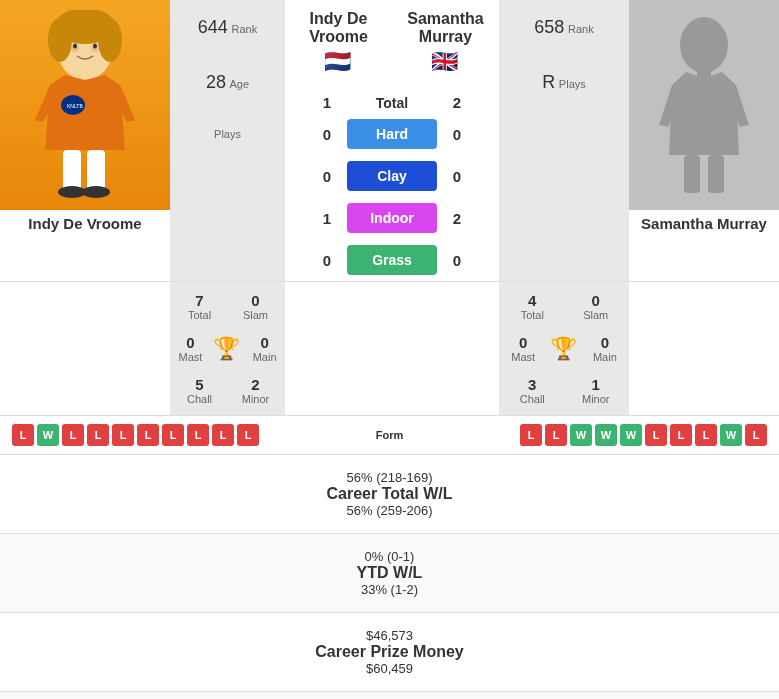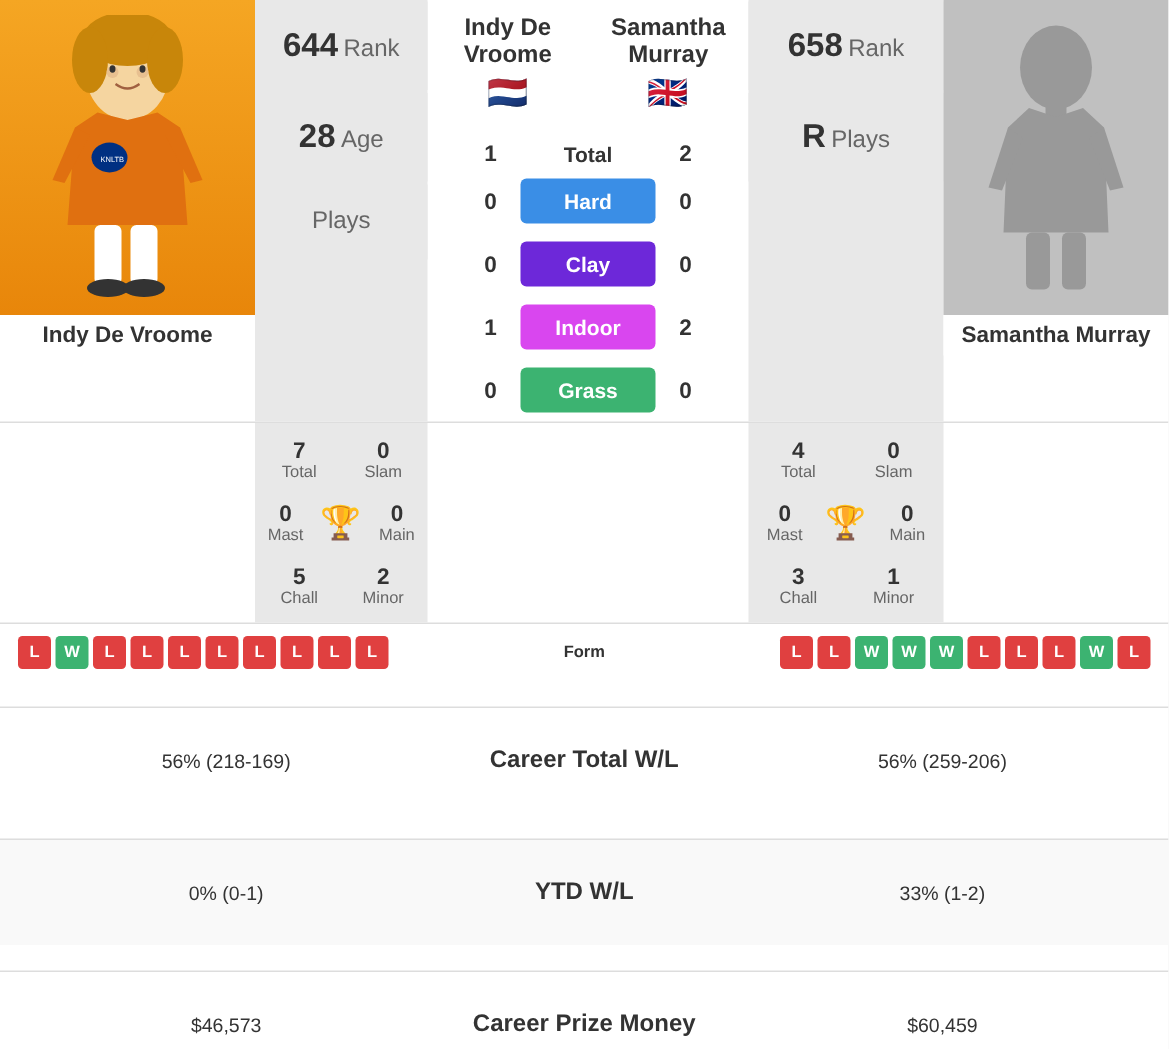--- a/index.html
+++ b/index.html
@@ -53,25 +53,25 @@
 
     
     .single-stat-box {
       background: #e8e8e8;
       text-align: center;
       padding: 14px 8px;
       margin: 1px 0;
       line-height: 1.4;
     }
     .single-stat-box .val {
-      font-size: 22px;
-      font-weight: bold;
+      font-size: 18px;
+      font-weight: normal;
     }
     .single-stat-box .lbl {
-      font-size: 16px;
+      font-size: 11px;
       color: #666;
     }
 
     
     .court-row {
       display: flex;
       align-items: center;
       justify-content: center;
       width: 100%;
       padding: 6px 0;
@@ -86,21 +86,21 @@
     .court-btn {
       width: 90px;
       padding: 7px 0;
       text-align: center;
       color: #fff;
       font-weight: bold;
       font-size: 14px;
       border-radius: 4px;
     }
     .court-btn.hard { background: #3a8ee6; }
-    .court-btn.clay { background: #6d28d9; }
+    .court-btn.clay { background: #1d4ed8; }
     .court-btn.indoor { background: #d946ef; }
     .court-btn.grass { background: #3cb371; }
 
     .total-row {
       display: flex;
       align-items: center;
       justify-content: center;
       width: 100%;
       gap: 0;
       padding: 6px 0 2px 0;
@@ -221,26 +221,25 @@
       font-size: 11px;
       font-weight: bold;
       color: #fff;
     }
     .form-badge.L { background: #e04040; }
     .form-badge.W { background: #3cb371; }
 
     
     .stats-row {
       display: flex;
-      flex-direction: row;
+      flex-direction: column;
       align-items: center;
       border-top: 1px solid #ddd;
-      padding: 26px 12px;
+      padding: 15px 12px;
       background: #fff;
-      margin-top: 17px;
     }
     .stats-row.alt { background: #f9f9f9; }
     .stats-value-left {
       flex: 1;
       text-align: center;
       font-size: 13px;
     }
     .stats-label-center {
       width: 200px;
       text-align: center;

